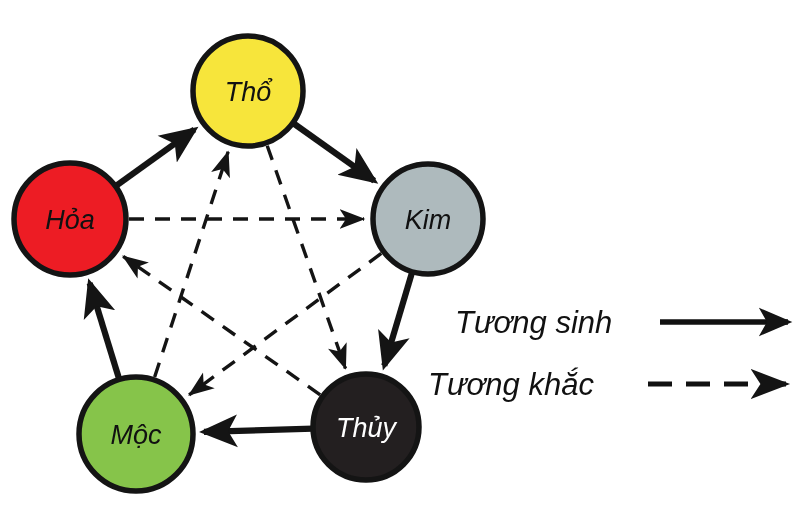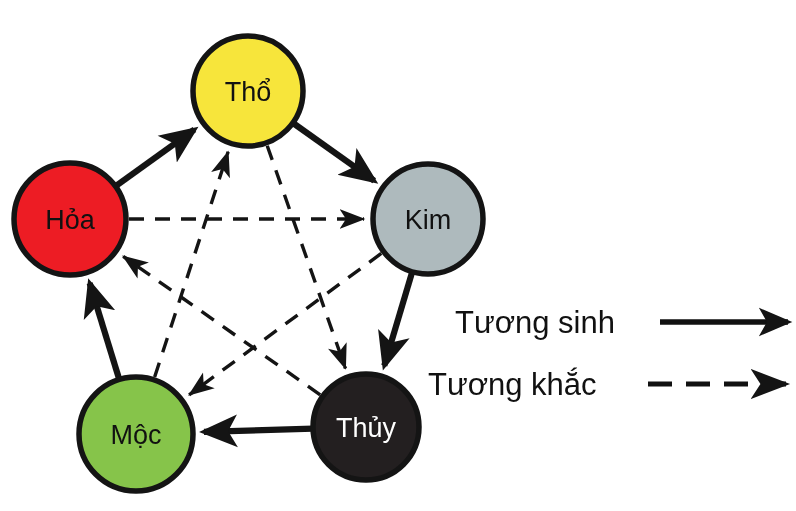--- a/index.html
+++ b/index.html
@@ -11,20 +11,21 @@
     width: 796px;
     height: 511px;
     overflow: hidden;
     font-family: "Liberation Sans", sans-serif;
   }
   #stage {
     position: relative;
     width: 796px;
     height: 416px;
     background: #ffffff;
+    font-style: italic;
   }
   #diagram-svg {
     position: absolute;
     left: 0;
     top: 0;
     width: 796px;
     height: 511px;
   }
   .node-label {
     font-family: "Liberation Sans", sans-serif;

